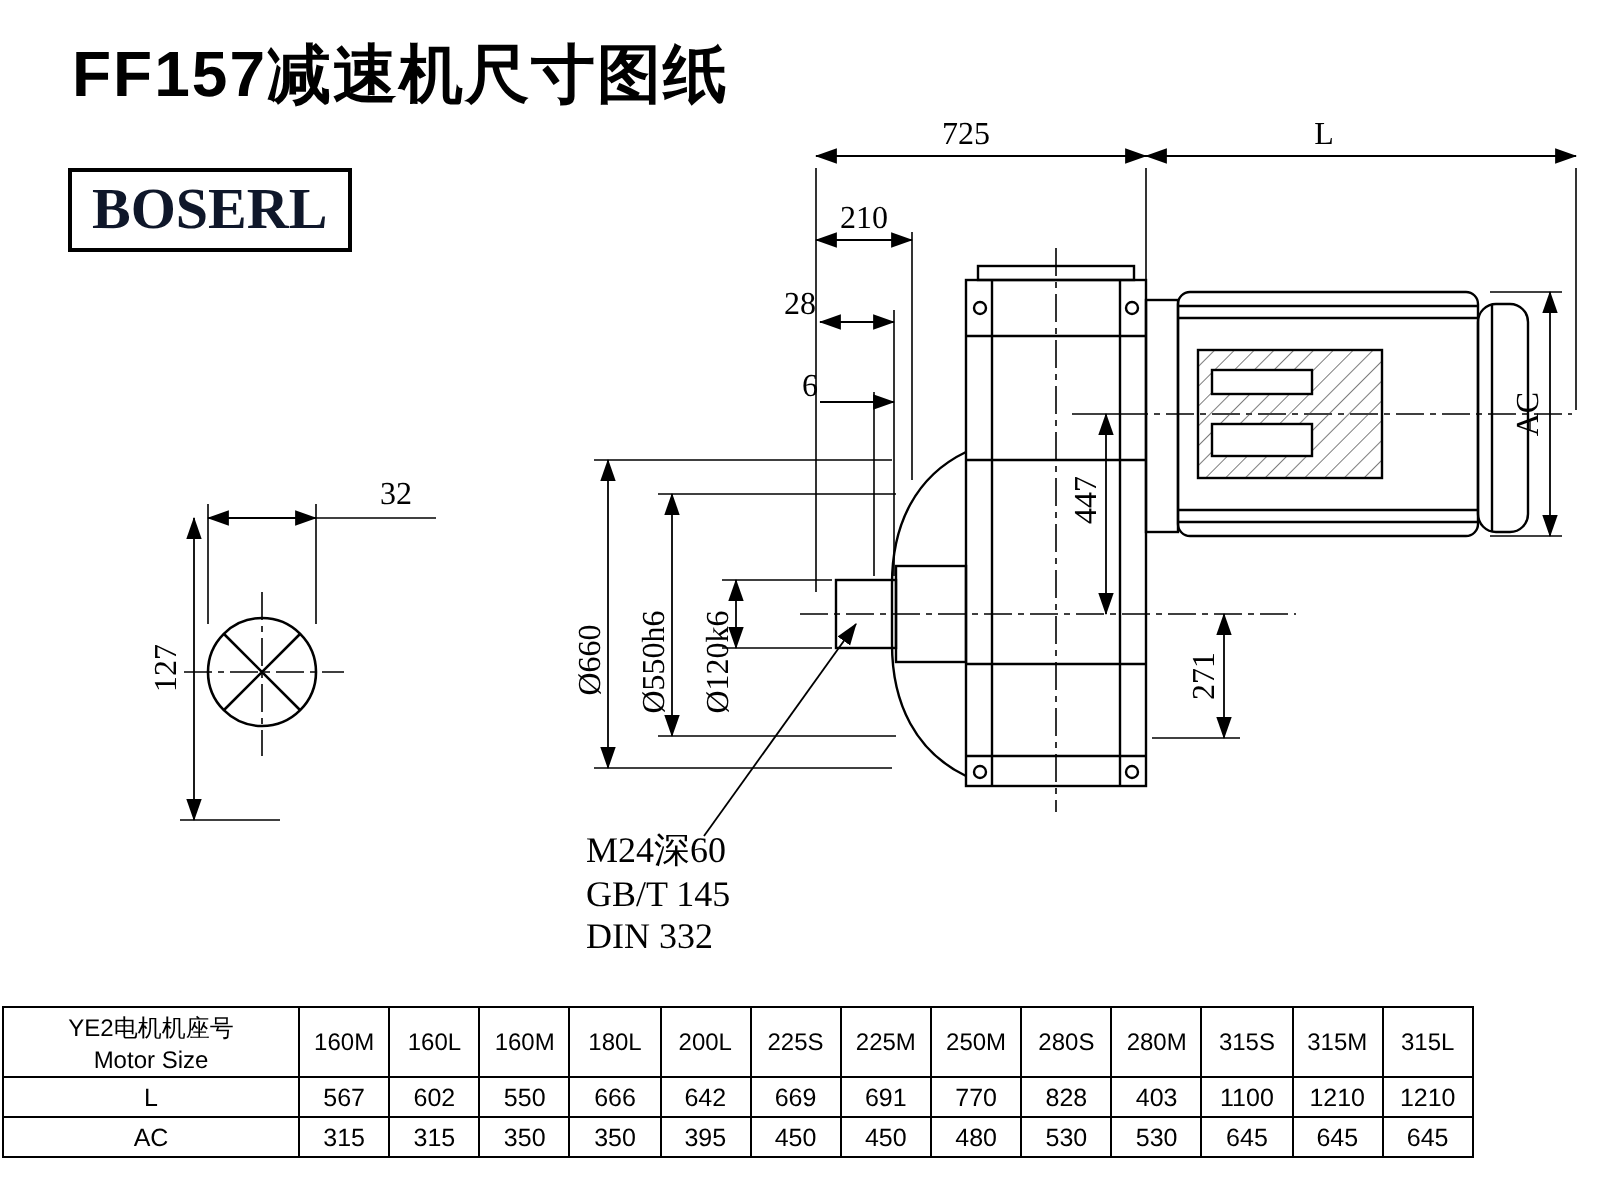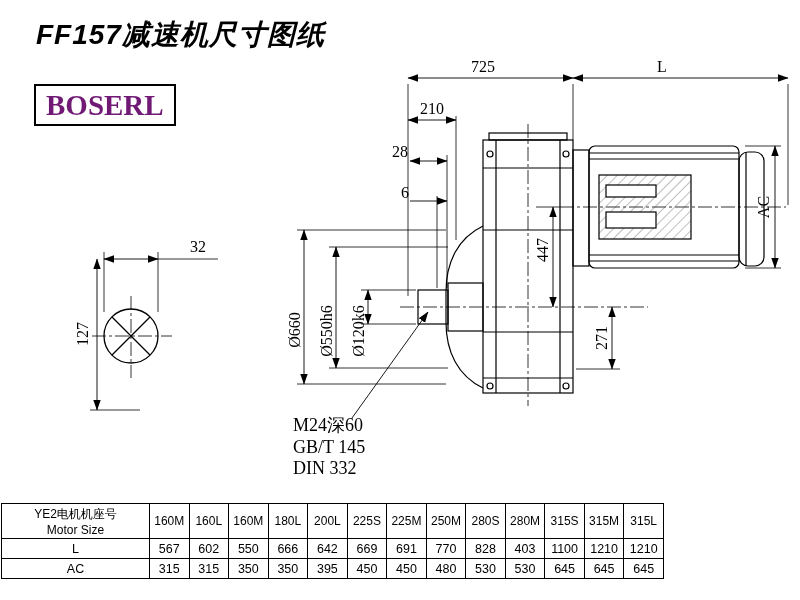--- a/index.html
+++ b/index.html
@@ -3,33 +3,33 @@
 <meta charset="utf-8">
 <style>
   * { margin:0; padding:0; box-sizing:border-box; }
   html,body { width:800px; height:600px; }
   body {
     position:relative; background:#ffffff; overflow:hidden;
     font-family:"Liberation Sans","DejaVu Sans",sans-serif; color:#000;
   }
   .title {
     position:absolute; left:36px; top:16px;
-    font-size:28px; font-weight:bold; letter-spacing:1px; white-space:nowrap;font-style:italic;
+    font-size:32px; font-weight:bold; letter-spacing:1px; white-space:nowrap;
   }
   .logo {
     position:absolute; left:34px; top:84px;
     border:2px solid #000; padding:0 10px; line-height:38px;
     font-family:"Liberation Serif","DejaVu Serif",serif;
-    font-weight:bold; font-size:29px; color:#701a75;
+    font-weight:bold; font-size:29px; color:#0f172a;
   }
   svg.drawing { position:absolute; left:0; top:0; }
   .dimtext { font-family:"Liberation Serif","DejaVu Serif",serif; font-size:16px; fill:#000; }
   .notetext { font-family:"Liberation Serif","DejaVu Serif",serif; font-size:18px; fill:#000; }
   table.spec {
-    position:absolute; left:1px; top:503px; width:663px;
+    position:absolute; left:1px; top:503px; width:736px;
     border-collapse:collapse; table-layout:fixed; font-size:12.5px;
   }
   .spec td { border:1px solid #000; text-align:center; vertical-align:middle; height:20px; overflow:hidden; }
   .spec tr.hdr td { height:35px; font-size:12px; }
   .spec col.c0 { width:148px; }
 </style>
 </head>
 <body>
 
 <div class="title">FF157减速机尺寸图纸</div>

